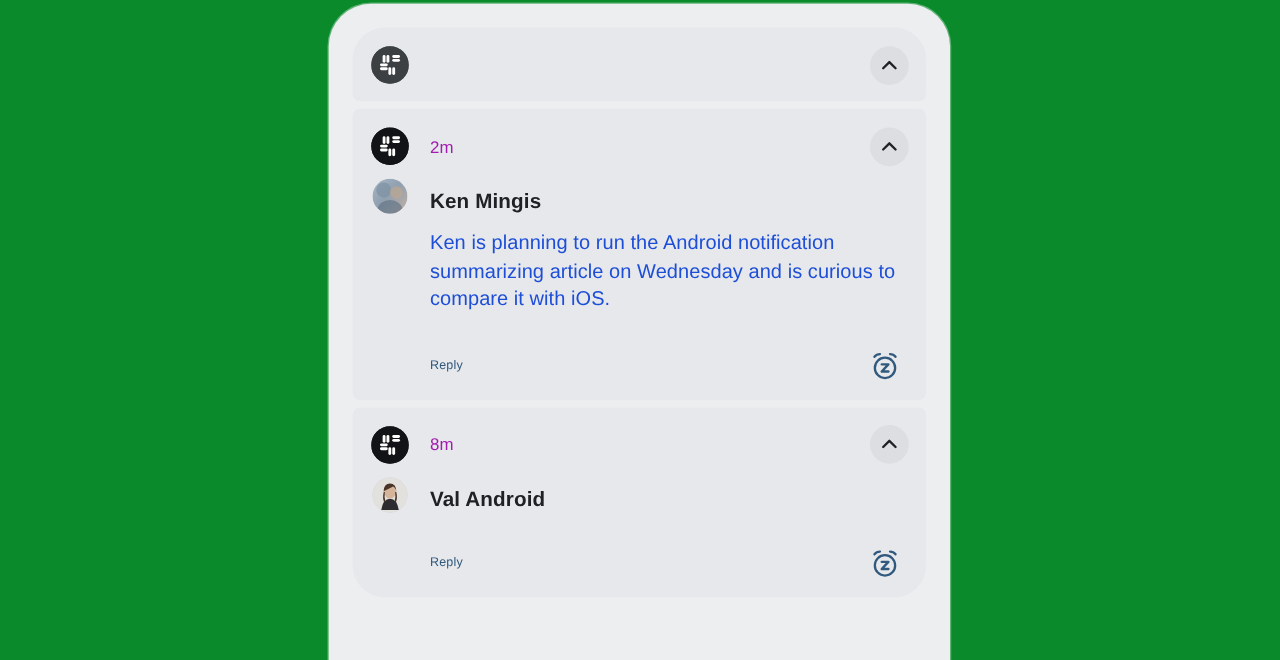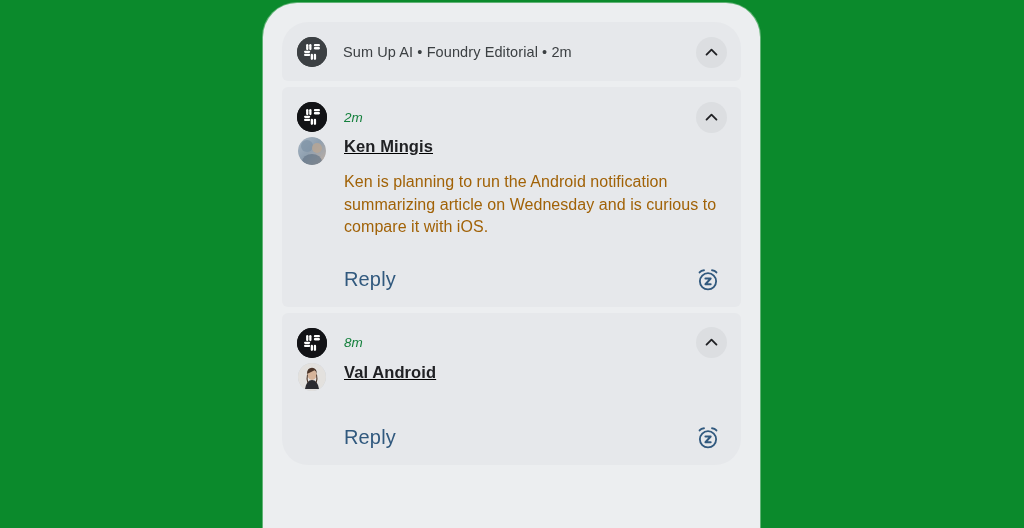--- a/index.html
+++ b/index.html
@@ -87,23 +87,22 @@
   .header-text {
     margin-left: 16px;
     font-size: 14.5px;
     color: #3c4043;
     letter-spacing: 0.1px;
     white-space: nowrap;
   }
   .time-text {
     margin-left: 17px;
     font-size: 13.5px;
-    color: #15803d;
+    color: #a21caf;
     letter-spacing: 0.1px;
-    font-style: italic;
   }
 
   .spacer { flex: 1 1 auto; }
 
   .chevron-btn {
     width: 31px;
     height: 31px;
     border-radius: 50%;
     background: #dcdee1;
     display: flex;
@@ -114,23 +113,22 @@
   }
   .chevron-btn svg { display: block; }
 
   
   .msg-block {
     padding-left: 0px;
     padding-top: 3px;
   }
   .msg-sender-row {
     display: flex;
-    align-items: flex-start;
+    align-items: flex-end;
     height: 34px;
-    text-decoration: underline;
   }
   .avatar {
     width: 28px;
     height: 28px;
     border-radius: 50%;
     flex: 0 0 28px;
     margin-left: 1px;
     overflow: hidden;
     position: relative;
     background: #cfd3d7;
@@ -140,38 +138,38 @@
   .sender-name {
     margin-left: 18px;
     font-size: 16.5px;
     font-weight: bold;
     color: #202124;
     letter-spacing: 0.1px;
   }
 
   .msg-text {
     margin-left: 47px;
-    margin-top: 0;
+    margin-top: 13px;
     font-size: 16px;
     line-height: 22.5px;
-    color: #a16207;
+    color: #1d4ed8;
     letter-spacing: 0.05px;
     max-width: 392px;
   }
 
   .actions-row {
     margin-left: 47px;
     margin-top: 20px;
     display: flex;
     align-items: center;
     height: 42px;
     padding-bottom: 6px;
   }
   .reply-link {
-    font-size: 20px;
+    font-size: 10px;
     color: #31597e;
     letter-spacing: 0.15px;
     cursor: pointer;
   }
   .snooze-btn {
     margin-left: auto;
     margin-right: 4px;
     width: 30px;
     height: 30px;
     display: flex;
@@ -202,21 +200,20 @@
                 <rect x="16.8" y="16.8" width="2.3" height="6.2" rx="1.15"></rect>
                 <rect x="13.7" y="16.8" width="2.3" height="6.2" rx="1.15"></rect>
                 <rect x="7.0" y="16.8" width="6.2" height="2.3" rx="1.15"></rect>
                 <rect x="7.0" y="13.7" width="6.2" height="2.3" rx="1.15"></rect>
                 <rect x="16.8" y="7.0" width="6.2" height="2.3" rx="1.15"></rect>
                 <rect x="16.8" y="10.1" width="6.2" height="2.3" rx="1.15"></rect>
               </g>
             </svg>
           </span>
 
-          <span class="header-text">Sum Up AI • Foundry Editorial • 2m</span>
 
           <span class="spacer"></span>
 
           <span class="chevron-btn">
             <span>
               <svg width="17" height="17" viewBox="0 0 24 24" fill="none" stroke="#202124" stroke-width="2.6" stroke-linecap="round" stroke-linejoin="round">
                 <polyline points="5,15 12,8 19,15"></polyline>
               </svg>
             </span>
           </span>

